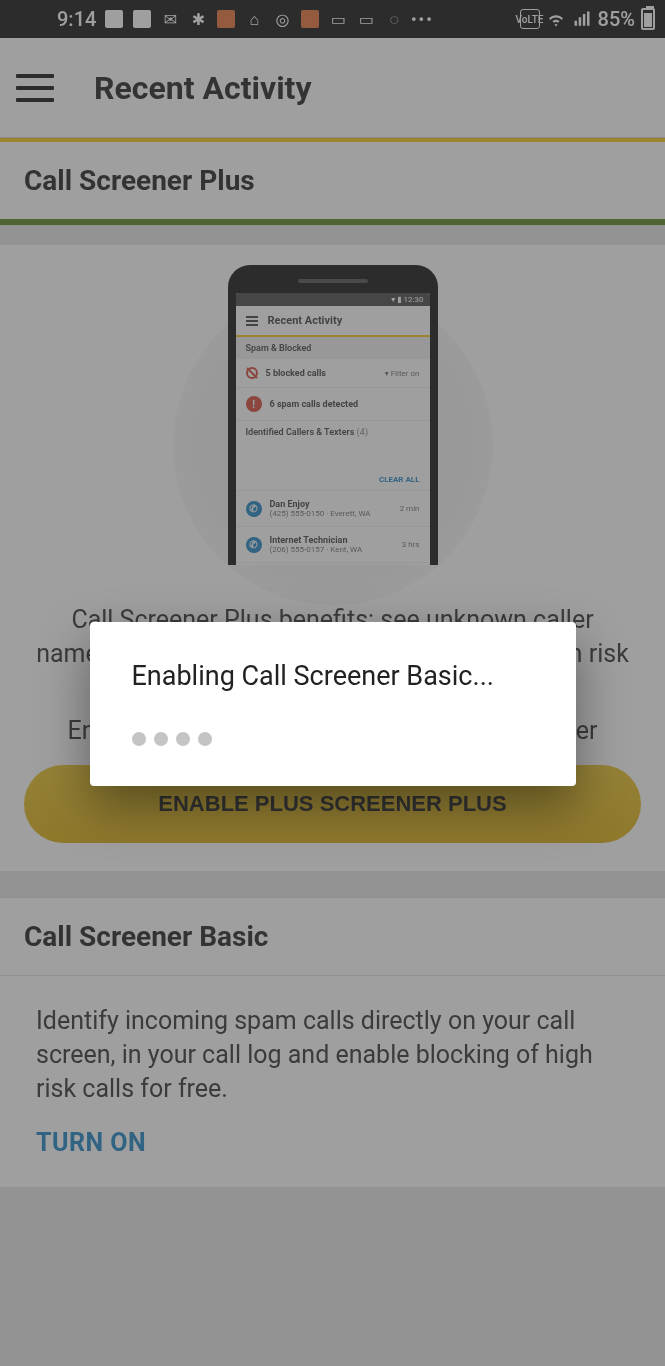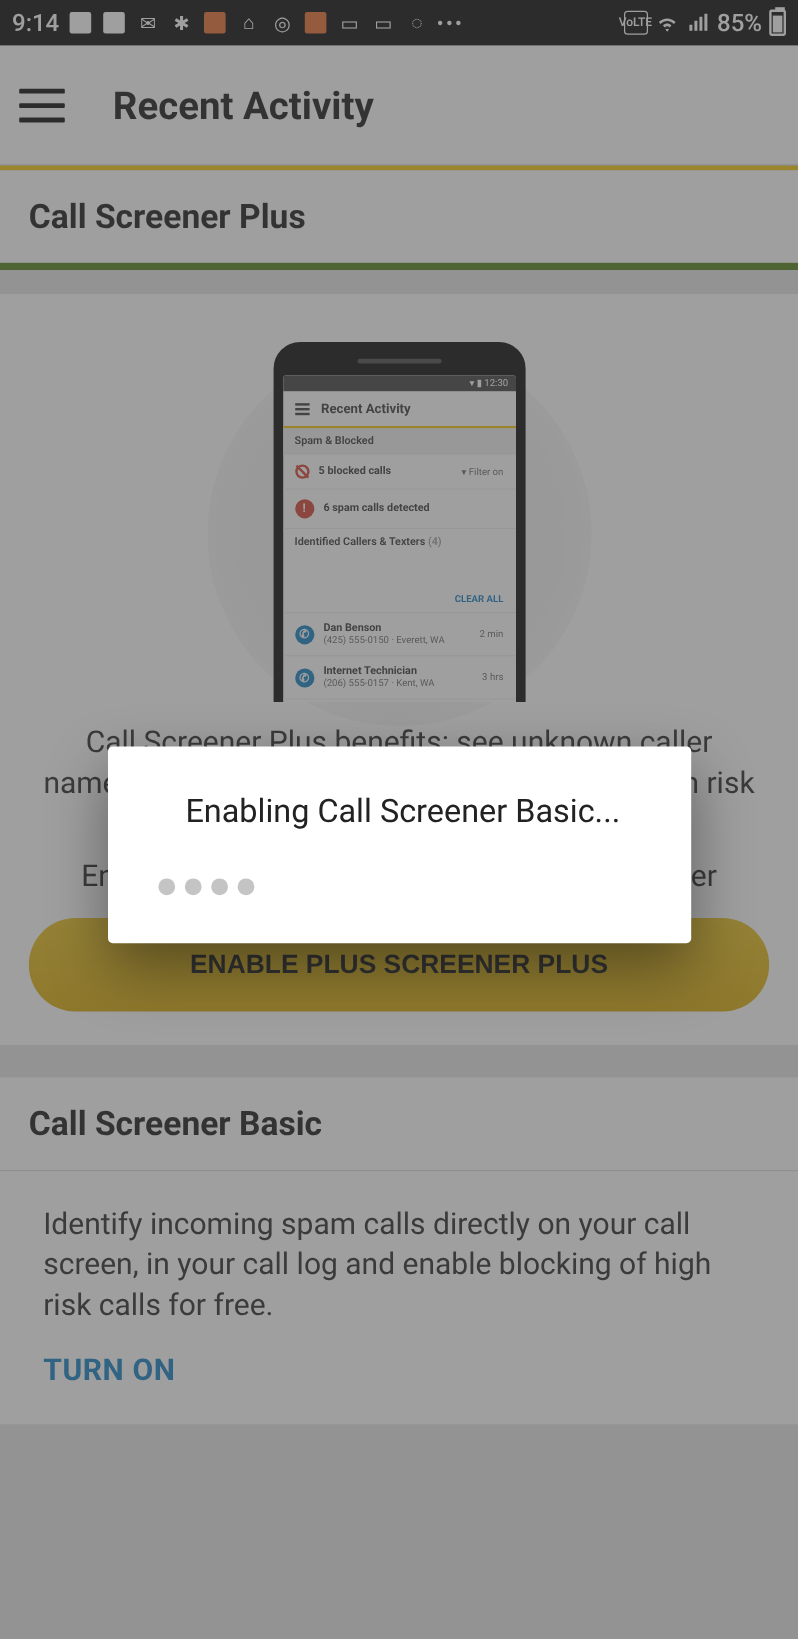--- a/index.html
+++ b/index.html
@@ -8,21 +8,21 @@
   .status-bar {
     height: 38px;
     background: #000;
     color: #fff;
     display: flex;
     align-items: center;
     padding: 0 10px;
     font-size: 20px;
     font-weight: 500;
   }
-  .status-left { display: flex; align-items: center; gap: 8px; }
+  .status-left { display: flex; align-items: center; gap: 8px; margin-left: 47px; }
   .status-right { margin-left: auto; display: flex; align-items: center; gap: 6px; }
   .status-bar .ico { width: 20px; height: 20px; display:inline-flex; align-items:center; justify-content:center; font-size:16px; }
   .sq { width:18px; height:18px; background:#fff; border-radius:2px; }
   .orange-sq { background:#e8682c; }
   .batt { display:inline-flex; align-items:center; }
   .batt-rect { width:14px; height:22px; border:2px solid #fff; border-radius:2px; position:relative; }
   .batt-rect::before { content:''; position:absolute; top:-4px; left:3px; width:8px; height:3px; background:#fff; }
   .batt-fill { position:absolute; left:1px; right:1px; bottom:1px; height:80%; background:#fff; }
   .dots { letter-spacing:2px; }
 
@@ -53,21 +53,21 @@
     color:#111;
     border-bottom: 6px solid #4d7c0f;
   }
 
   .plus-section { background:#fff; padding-bottom: 28px; }
 
   .phone-illustration {
     width: 100%;
     height: 340px;
     display:flex;
-    align-items:flex-end;
+    align-items:center;
     justify-content:center;
     position:relative;
     margin-top: 20px;
   }
   .phone-circle {
     width: 320px; height:320px; border-radius:50%;
     background: radial-gradient(circle, #f2f2f2 60%, #fff 100%);
     position:absolute;
     top:40px;
   }
@@ -144,21 +144,21 @@
     position:absolute;
     left:50%;
     top:622px;
     transform: translateX(-50%);
     width: 486px;
     background:#fff;
     border-radius: 4px;
     box-shadow: 0 20px 50px rgba(0,0,0,0.4);
     padding: 38px 42px 40px;
   }
-  .dialog-title { font-size:27px; color:#222;margin-left:23px; }
+  .dialog-title { font-size:27px; color:#222; }
   .loader-dots { display:flex; gap:8px; margin-top: 40px; }
   .loader-dots span { width:14px; height:14px; border-radius:50%; background:#c4c4c4; }
 </style>
 </head>
 <body>
 
 <div class="status-bar">
   <div class="status-left">
     <span>9:14</span>
     <span class="ico">
@@ -244,21 +244,21 @@
               <div class="t1">6 spam calls detected</div>
             </div>
         </div>
         <div class="ps-subhead">
           <span><span>Identified Callers &amp; Texters</span> <span style="color:#999">(4)</span></span>
           <span class="ps-clear">CLEAR ALL</span>
         </div>
         <div class="ps-row">
           <div class="ps-ico blue">✆</div>
           <div class="ps-row-main">
-              <div class="t1">Dan Benson</div>
+              <div class="t1">Dan Enjoy</div>
               <div class="t2">(425) 555-0150 · Everett, WA</div>
             </div>
           <div class="ps-row-right">2 min</div>
         </div>
         <div class="ps-row">
           <div class="ps-ico blue">✆</div>
           <div class="ps-row-main">
               <div class="t1">Internet Technician</div>
               <div class="t2">(206) 555-0157 · Kent, WA</div>
             </div>

